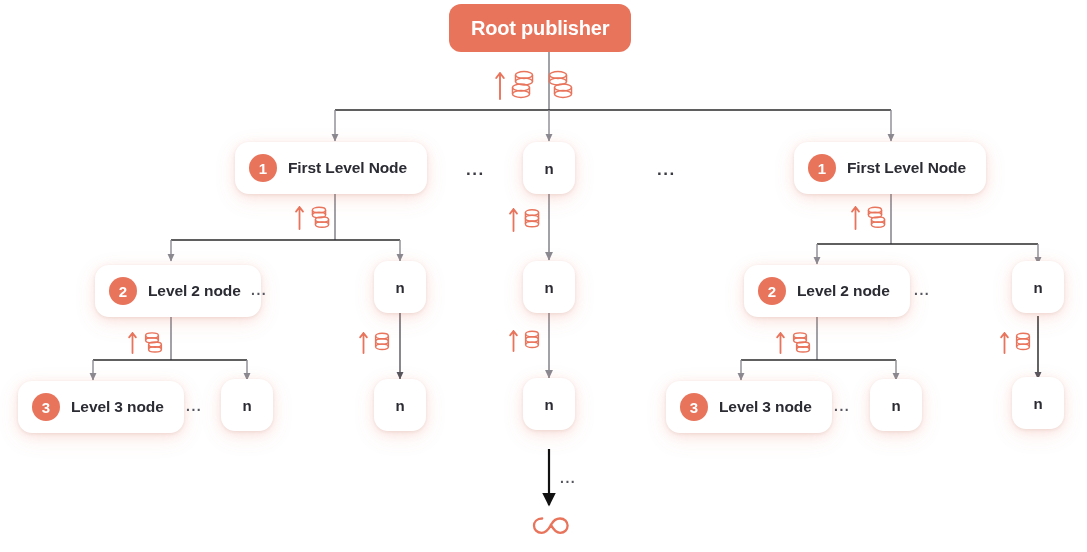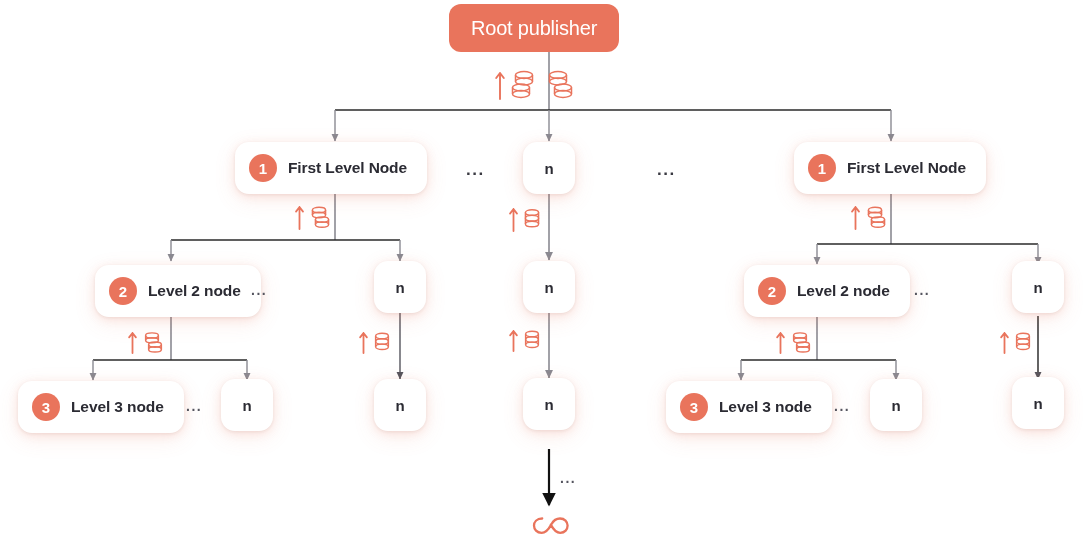--- a/index.html
+++ b/index.html
@@ -87,21 +87,21 @@
     height: 48px;
     display: flex;
     align-items: center;
     justify-content: center;
     padding: 0 22px;
     z-index: 3;
   }
   .root-label {
     color: #ffffff;
     font-size: 20px;
-    font-weight: normal;
+    font-weight: bold;
     white-space: nowrap;
     letter-spacing: -0.2px;
   }
 
   
   .ellipsis {
     position: absolute;
     font-size: 17px;
     font-weight: bold;
     color: #3a3a42;

